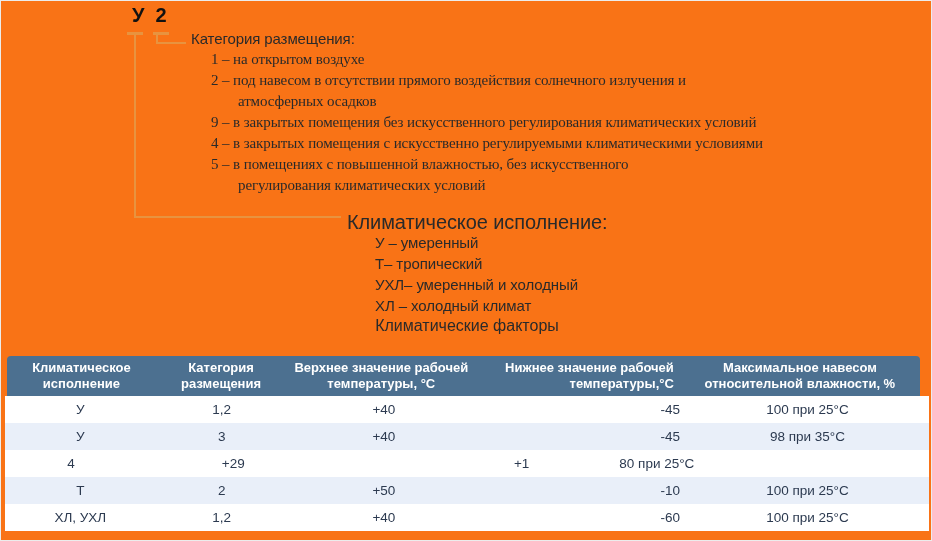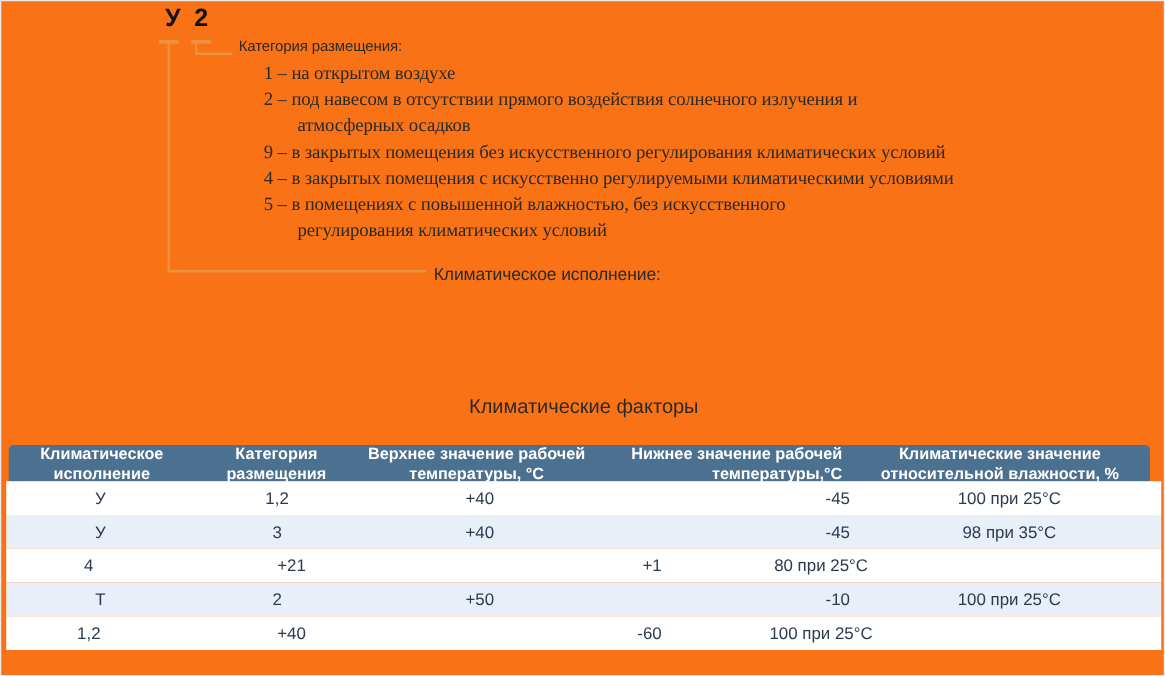--- a/index.html
+++ b/index.html
@@ -13,31 +13,31 @@
   .code .digit { margin-left:11px; }
   
   .oline { position:absolute; background:#e8933f; }
   .bar1 { left:126px; top:31px; width:16px; height:3px; }
   .v1   { left:133px; top:31px; width:2px;  height:186px; }
   .h1   { left:133px; top:215px; width:207px; height:2px; }
   .bar2 { left:152px; top:31px; width:16px; height:3px; }
   .v2   { left:155px; top:31px; width:2px;  height:12px; }
   .h2   { left:155px; top:41px; width:30px; height:2px; }
   
-  .cat-label { position:absolute; left:190px; top:29px; font-size:12px; letter-spacing:-0.1px; }
+  .cat-label { position:absolute; left:190px; top:29px; font-size:15px; letter-spacing:-0.1px; }
   .cat-list  { position:absolute; left:210px; top:48px; width:648px; font-size:15px; line-height:21px; letter-spacing:-0.1px; }
   .cat-item  { white-space:pre-line; padding-left:27px; text-indent:-27px;font-family:Liberation Serif, serif; }
   
-  .clim-label { position:absolute; left:346px; top:210px; font-size:14px; letter-spacing:-0.1px; }
+  .clim-label { position:absolute; left:346px; top:210px; font-size:20px; letter-spacing:-0.1px; }
   .clim-list  { position:absolute; left:374px; top:231px; font-size:15px; line-height:21px; letter-spacing:-0.1px; }
   
   .tbl-title { position:absolute; left:0; top:316px; width:932px; text-align:center; font-size:16px; color:#2a2a2a; }
   .tbl { position:absolute; left:4px; top:355px; width:924px; }
   .tbl-header {
-    display:flex; width:913px; height:29px; margin-left:2px;
+    display:flex; width:913px; height:40px; margin-left:2px;
     background:#4c7090; color:#ffffff; font-weight:bold; font-size:13px; line-height:16px;
     border-radius:4px 4px 0 0; align-items:center;
   }
   .tbl-row { display:flex; width:924px; height:27px; align-items:center; font-size:13.5px; color:#2c3a50; background:#ffffff; }
   .tbl-row.alt { background:#e9eff9; }
   .cell { text-align:center; padding:0 6px; box-sizing:border-box; }
   .c1 { width:16.3%; } .c2 { width:14.3%; } .c3 { width:20.8%; } .c4 { width:22.3%;text-align:right; } .c5 { width:26.3%; }
 </style>
 </head>
 <body>
@@ -60,60 +60,67 @@
     <div class="cat-item">1 – на открытом воздухе</div>
     <div class="cat-item">2 – под навесом в отсутствии прямого воздействия солнечного излучения и
 атмосферных осадков</div>
     <div class="cat-item">9 – в закрытых помещения без искусственного регулирования климатических условий</div>
     <div class="cat-item">4 – в закрытых помещения с искусственно регулируемыми климатическими условиями</div>
     <div class="cat-item">5 – в помещениях с повышенной влажностью, без искусственного
 регулирования климатических условий</div>
   </div>
 
   <div class="clim-label">Климатическое исполнение:</div>
+  <div class="clim-list">
+    <div>У – умеренный</div>
+    <div>Т– тропический</div>
+    <div>УХЛ– умеренный и холодный</div>
+    <div>ХЛ – холодный климат</div>
+  </div>
 
   <div class="tbl-title">Климатические факторы</div>
 
   <div class="tbl">
     <div class="tbl-header">
       <div class="cell c1">Климатическое исполнение</div>
       <div class="cell c2">Категория размещения</div>
       <div class="cell c3">Верхнее значение рабочей температуры, °С</div>
       <div class="cell c4">Нижнее значение рабочей температуры,°С</div>
-      <div class="cell c5">Климатические значение относительной влажности, %</div>
+      <div class="cell c5">Максимальное навесом относительной влажности, %</div>
     </div>
 
     <div class="tbl-row">
       <div class="cell c1">У</div>
       <div class="cell c2">1,2</div>
       <div class="cell c3">+40</div>
       <div class="cell c4">-45</div>
       <div class="cell c5">100 при 25°С</div>
     </div>
     <div class="tbl-row alt">
       <div class="cell c1">У</div>
       <div class="cell c2">3</div>
       <div class="cell c3">+40</div>
       <div class="cell c4">-45</div>
       <div class="cell c5">98 при 35°С</div>
     </div>
     <div class="tbl-row">
       <div class="cell c2">4</div>
-      <div class="cell c3">+21</div>
+      <div class="cell c3">+29</div>
       <div class="cell c4">+1</div>
       <div class="cell c5">80 при 25°С</div>
     </div>
     <div class="tbl-row alt">
       <div class="cell c1">Т</div>
       <div class="cell c2">2</div>
       <div class="cell c3">+50</div>
       <div class="cell c4">-10</div>
       <div class="cell c5">100 при 25°С</div>
     </div>
     <div class="tbl-row">
+      <div class="cell c1">ХЛ, УХЛ</div>
       <div class="cell c2">1,2</div>
       <div class="cell c3">+40</div>
       <div class="cell c4">-60</div>
       <div class="cell c5">100 при 25°С</div>
     </div>
   </div>
 
 </div>
 
 </body></html>

